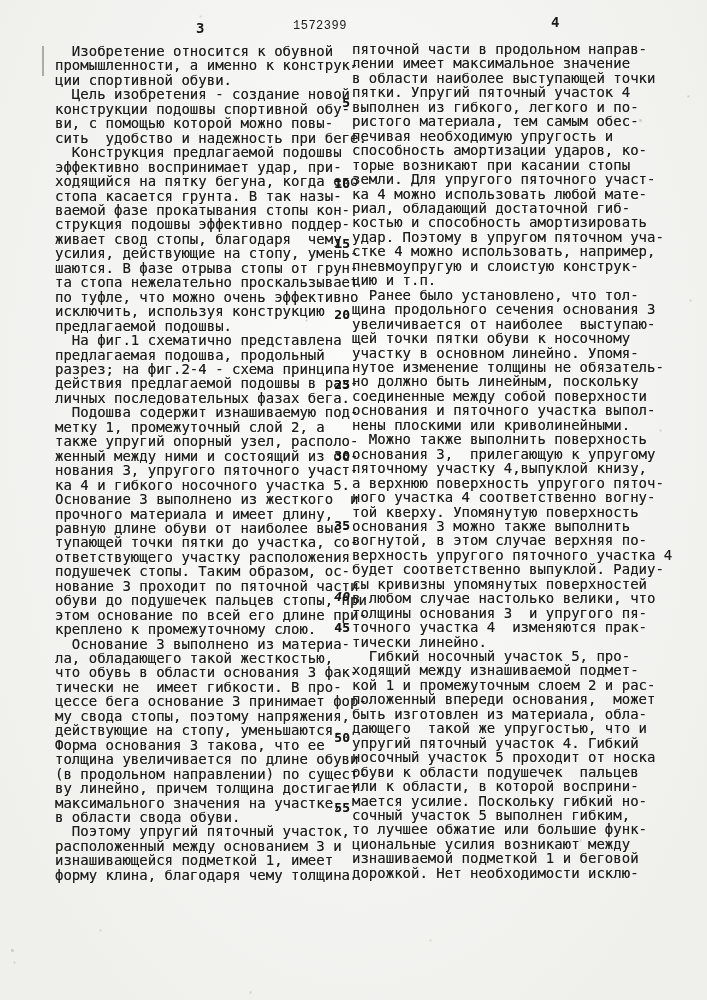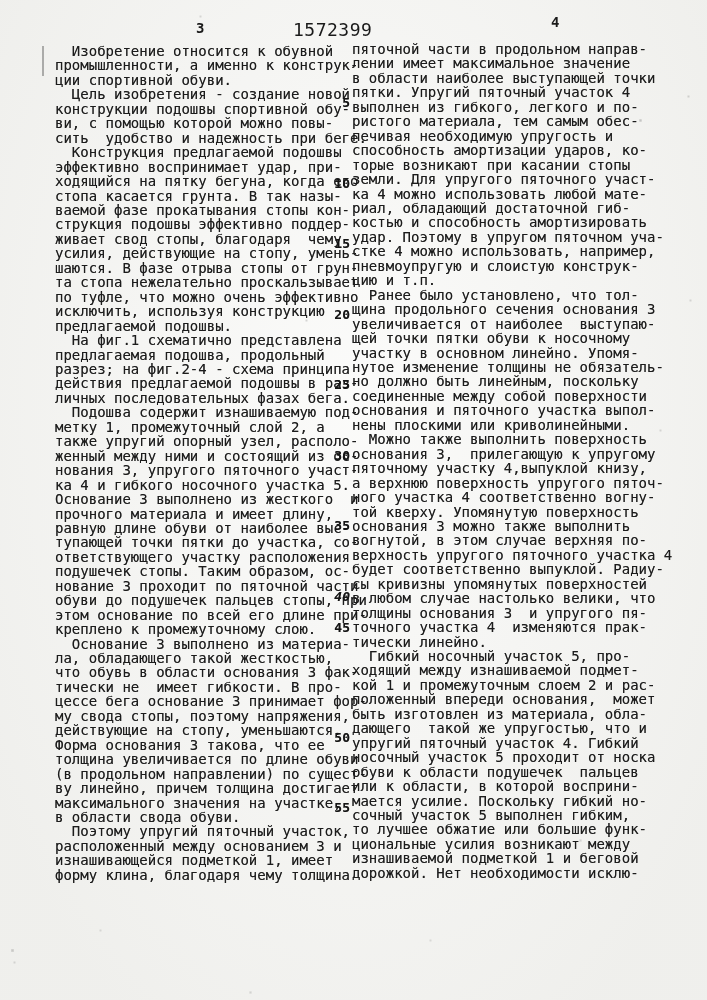--- a/index.html
+++ b/index.html
@@ -14,21 +14,21 @@
     font-family: "DejaVu Sans Mono", "Liberation Mono", monospace;
     color: #1b1b1b;
   }
   .pn {
     position: absolute;
     font-size: 14px;
     font-weight: bold;
     color: #1a1a1a;
   }
   .pn-left  { left: 196px; top: 20px; }
-  .patent   { left: 293px; top: 19px; font-weight: normal; font-size: 18px; letter-spacing: 0.5px; }
+  .patent   { left: 293px; top: 19px; font-weight: normal; font-size: 12px; letter-spacing: 0.5px; font-family: Liberation Mono, monospace; }
   .pn-right { left: 551px; top: 14px; }
   .col {
     position: absolute;
     white-space: pre;
     font-size: 14px;
     line-height: 14.45px;
     color: #1c1c1c;
     text-shadow: 0 0 0.4px rgba(25,25,25,0.55);
   }
   .col-left  { left: 55px;  top: 44px; }

